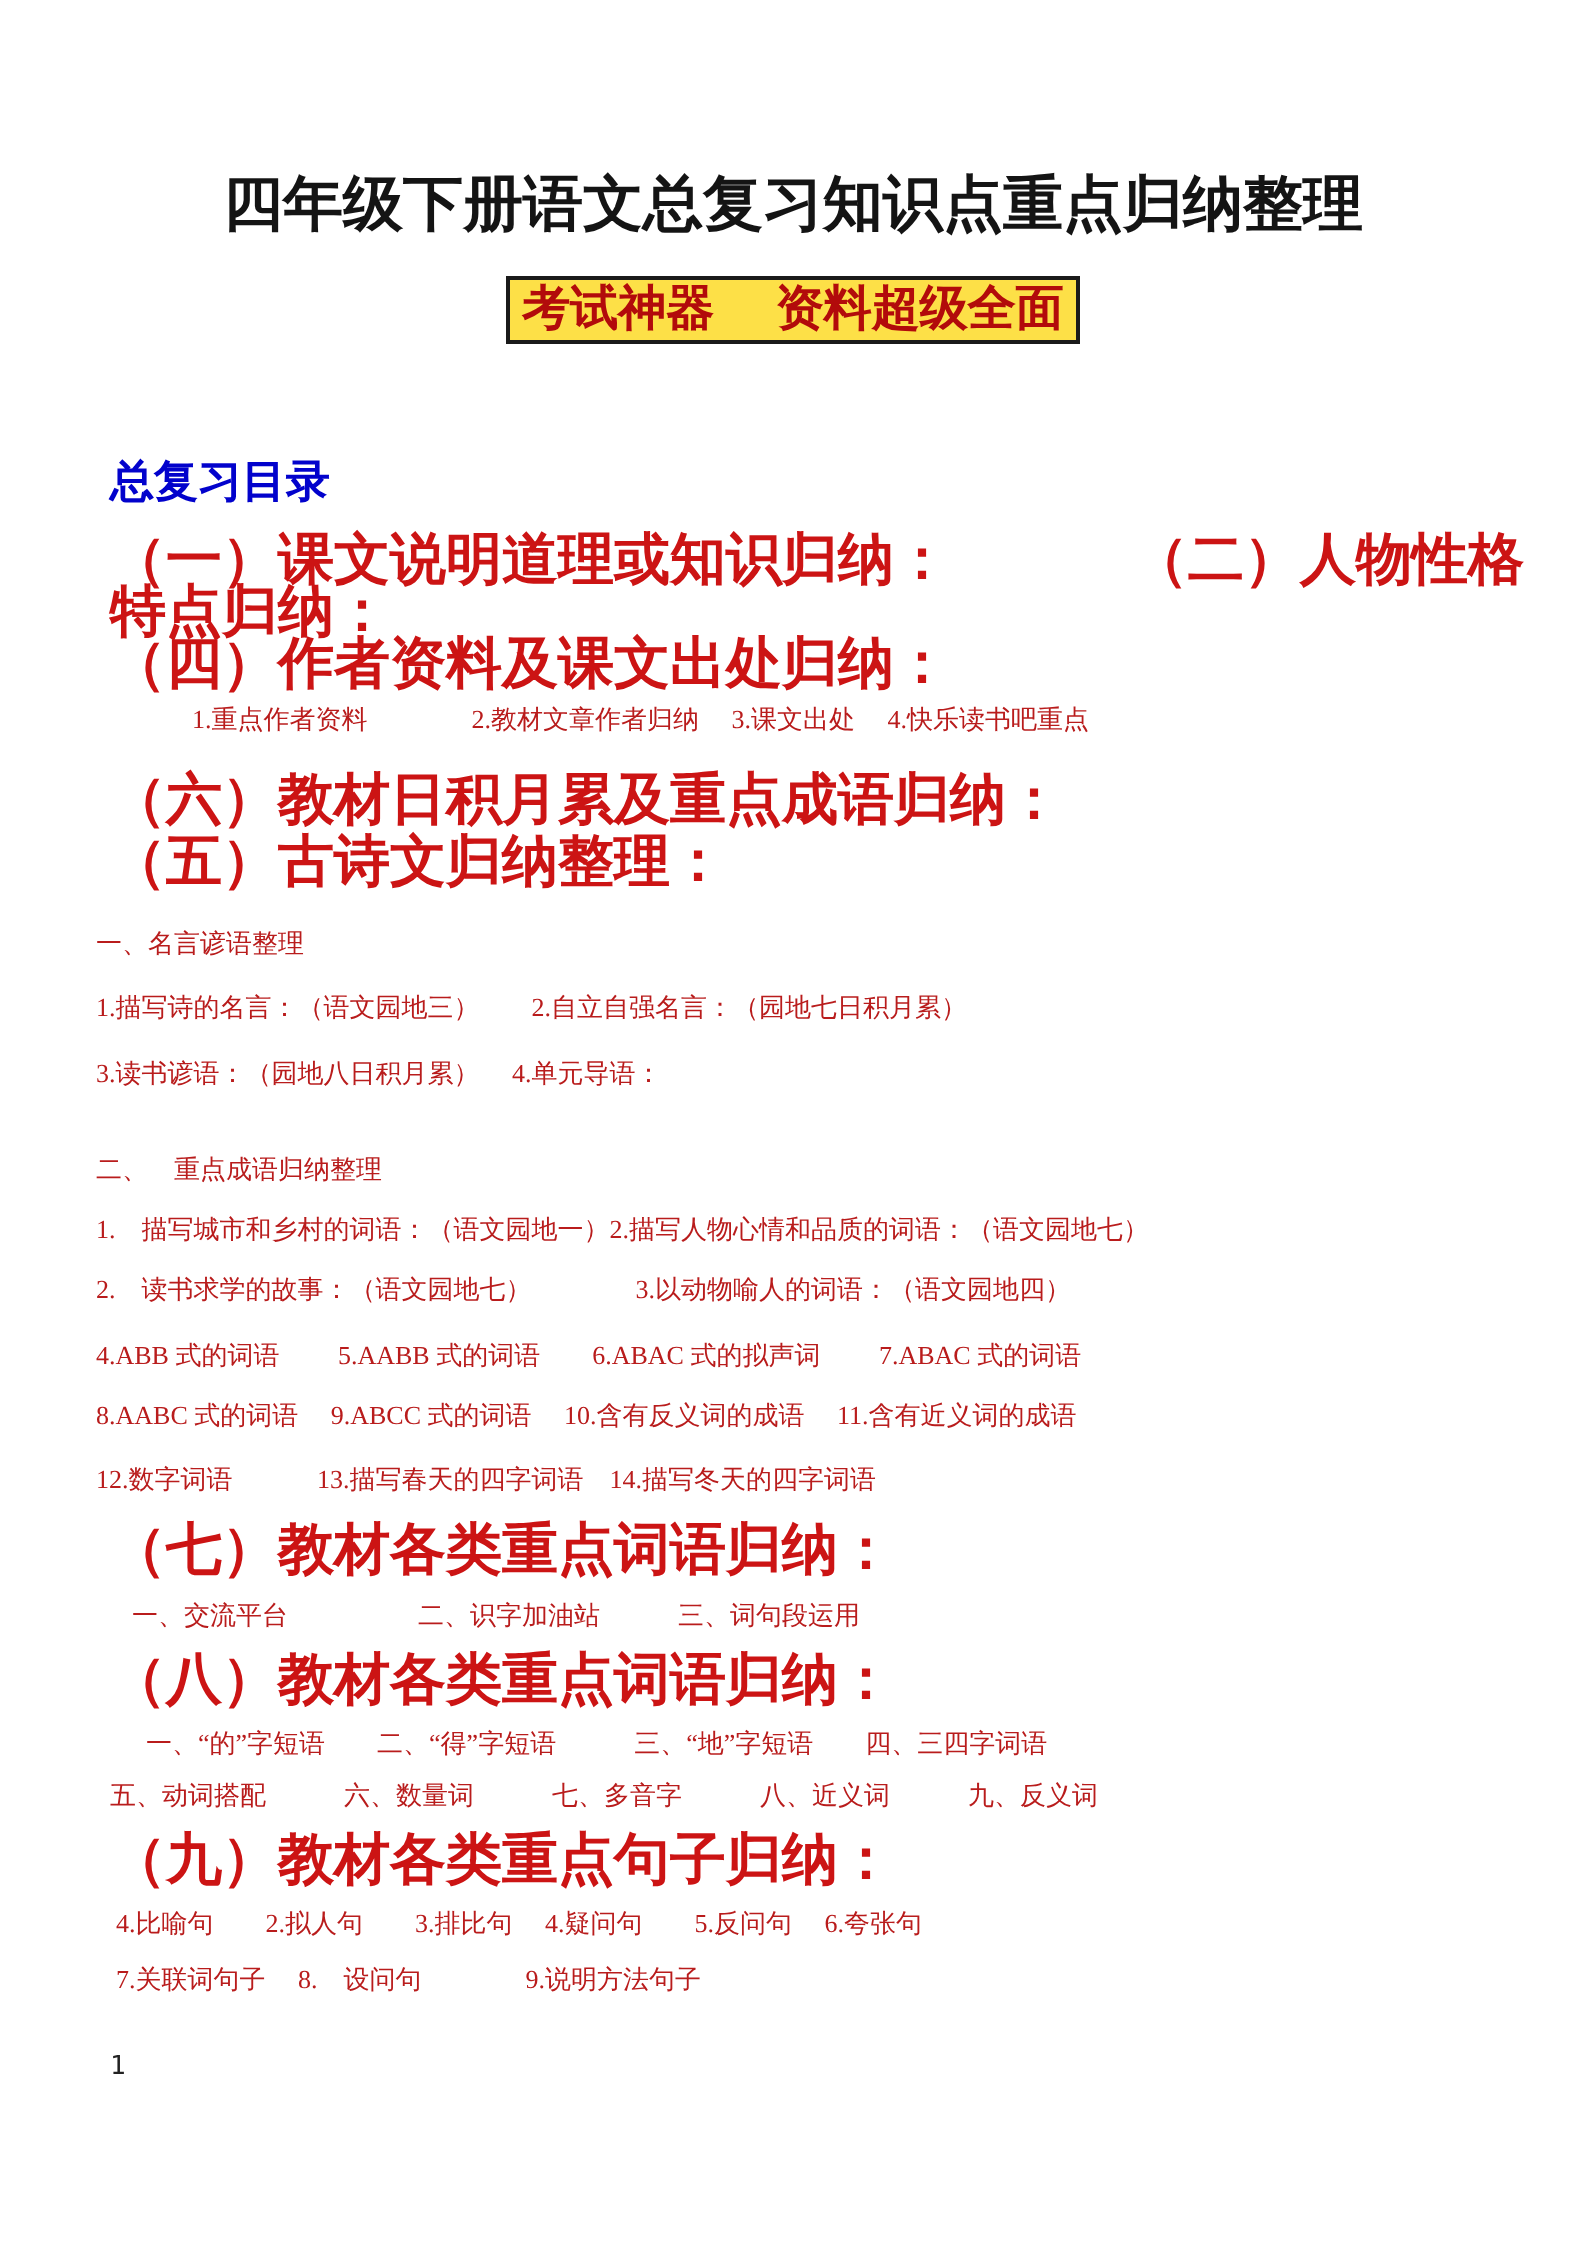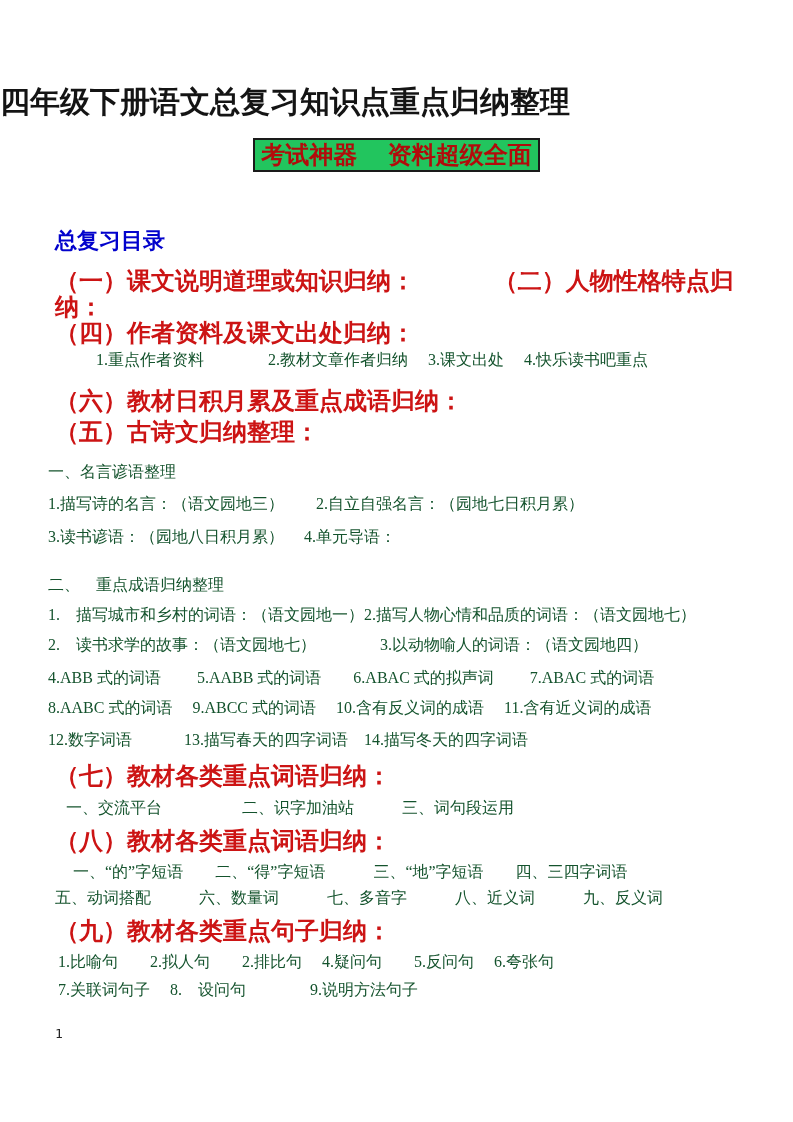--- a/index.html
+++ b/index.html
@@ -11,36 +11,37 @@
     margin: 0 auto;
     background: #ffffff;
     overflow: hidden;
     font-family: "Liberation Serif", serif;
     color: #1c1c1c;
   }
   .title {
     position: absolute;
     top: 82px; left: 0; right: 0;
     margin: 0;
+    text-align: center;
     font-family: "Liberation Sans", sans-serif;
     font-weight: bold;
     font-size: 30px;
     letter-spacing: 0px;
     color: #141414;
     white-space: pre;
   }
   .badge-row {
     position: absolute;
     top: 138px; left: 0; right: 0;
     text-align: center;
   }
   .badge {
     display: inline-block;
     border: 2px solid #1a1a1a;
-    background: #22c55e;
+    background: #fde047;
     color: #b20b0b;
     font-family: "Liberation Sans", sans-serif;
     font-weight: bold;
     font-size: 24px;
     line-height: 30px;
     padding: 0 6px;
     white-space: pre;
   }
   .toc-heading {
     position: absolute;
@@ -51,31 +52,31 @@
     font-size: 22px;
     color: #0202cc;
     white-space: pre;
   }
   .content {
     position: absolute;
     top: 268px; left: 48px; right: 30px;
   }
   .line { white-space: pre-wrap; }
   .red {
-    font-family: Liberation Sans, sans-serif;
+    font-family: Liberation Serif, serif;
     font-weight: bold;
-    font-size: 24px;
+    font-size: 28px;
     line-height: 26px;
     color: #cc1414;
     padding-left: 7px;
   }
   .body {
-    font-size: 16px;
+    font-size: 13px;
     line-height: 24px;
-    color: #14532d;
+    color: #b91c1c;
   }
   .p7  { padding-left: 7px; }
   .p10 { padding-left: 10px; }
   .p18 { padding-left: 18px; }
   .p25 { padding-left: 25px; }
   .p48 { padding-left: 48px; }
   .page-number {
     position: absolute;
     left: 55px; top: 1026px;
     font-family: "DejaVu Sans Mono", monospace;
@@ -110,19 +111,19 @@
     <div class="line body" style="margin-top:6px">2.　读书求学的故事：（语文园地七）　　　　3.以动物喻人的词语：（语文园地四）</div>
     <div class="line body" style="margin-top:9px">4.ABB 式的词语　　 5.AABB 式的词语　　6.ABAC 式的拟声词　　 7.ABAC 式的词语</div>
     <div class="line body" style="margin-top:6px">8.AABC 式的词语　 9.ABCC 式的词语　 10.含有反义词的成语　 11.含有近义词的成语</div>
     <div class="line body" style="margin-top:8px">12.数字词语　　　 13.描写春天的四字词语　14.描写冬天的四字词语</div>
     <div class="line red" style="margin-top:11px">（七）教材各类重点词语归纳：</div>
     <div class="line body p18" style="margin-top:7px">一、交流平台　　　　　二、识字加油站　　　三、词句段运用</div>
     <div class="line red" style="margin-top:8px">（八）教材各类重点词语归纳：</div>
     <div class="line body p25" style="margin-top:6px">一、“的”字短语　　二、“得”字短语　　　三、“地”字短语　　四、三四字词语</div>
     <div class="line body p7" style="margin-top:2px">五、动词搭配　　　六、数量词　　　七、多音字　　　八、近义词　　　九、反义词</div>
     <div class="line red" style="margin-top:8px">（九）教材各类重点句子归纳：</div>
-    <div class="line body p10" style="margin-top:6px">1.比喻句　　2.拟人句　　2.排比句　 4.疑问句　　5.反问句　 6.夸张句</div>
+    <div class="line body p10" style="margin-top:6px">4.比喻句　　2.拟人句　　3.排比句　 4.疑问句　　5.反问句　 6.夸张句</div>
     <div class="line body p10" style="margin-top:4px">7.关联词句子　 8.　设问句　　　　9.说明方法句子</div>
   </div>
 
   <div class="page-number">1</div>
 
 </div>
 
 </body></html>

